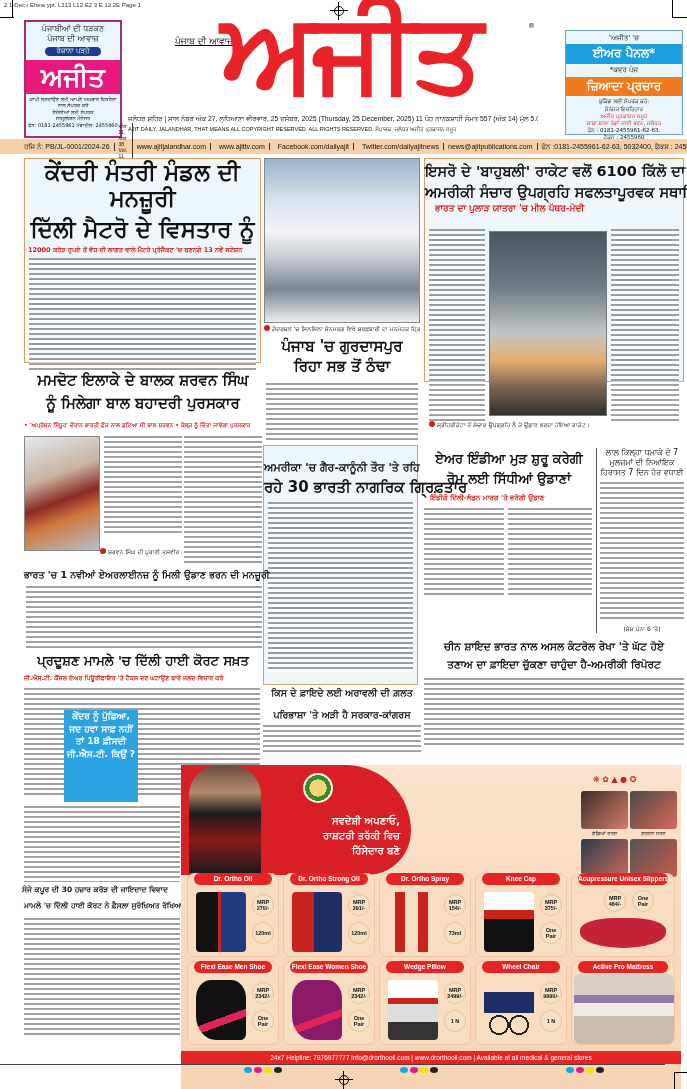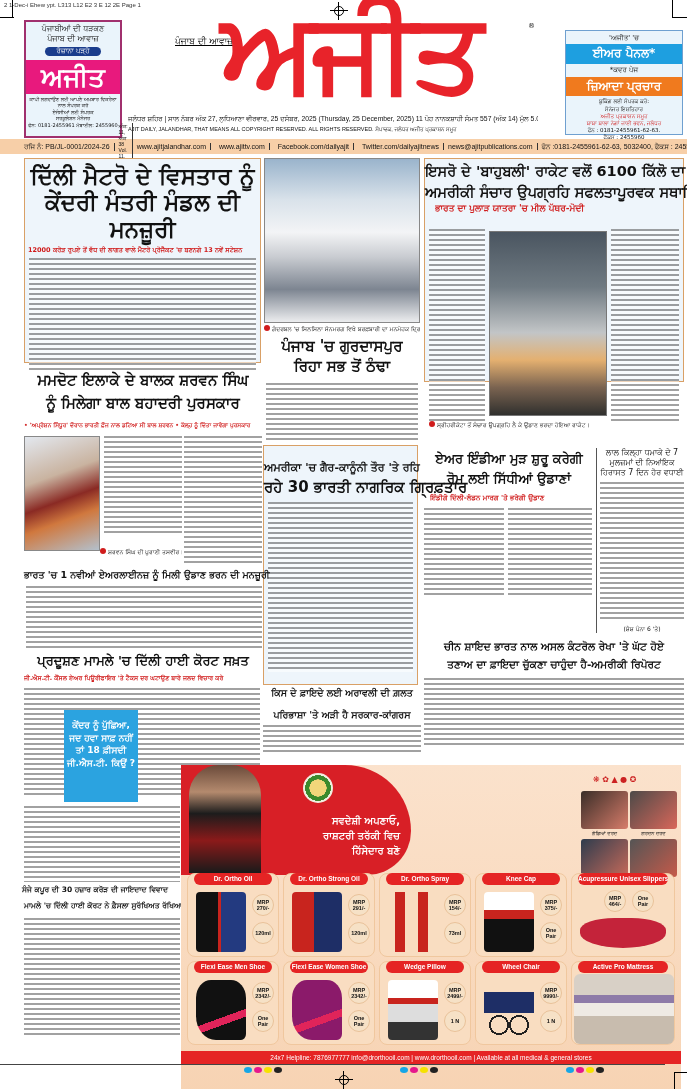--- a/index.html
+++ b/index.html
@@ -24,21 +24,21 @@
 .qr{display:inline-block;width:11px;height:11px;background:repeating-linear-gradient(90deg,#000 0 2px,#fff 2px 3px),#000;margin:0 2px;vertical-align:middle}
 .box{border:1px solid #d9a066;background:#eef5fb}
 .hl{font-weight:bold;color:#111;text-align:center;line-height:1.15}
 .sub{color:#d01c1c;font-weight:bold;font-size:8px;white-space:nowrap;overflow:hidden}
 .txt{background:repeating-linear-gradient(180deg,#555 0 2px,#fff 2px 5px);opacity:.55}
 .photo-snow{background:linear-gradient(180deg,#9ab4cc 0%,#d9e2ea 25%,#f3f4f6 45%,#c9ccd1 60%,#7d8591 80%,#ecedef 100%)}
 .photo-rocket{background:linear-gradient(180deg,#4a5560 0%,#6f7a82 30%,#c2c5c7 55%,#e4b070 70%,#7a6350 85%,#30302e 100%)}
 .photo-boy{background:linear-gradient(160deg,#e3e8ef 0%,#c9b3a0 35%,#8a2a24 55%,#d0783e 70%,#b3c0cc 100%)}
 .caption{font-size:6px;color:#111;white-space:nowrap;overflow:hidden}
 .reddot{display:inline-block;width:6px;height:6px;border-radius:50%;background:#d01c1c;margin-right:2px}
-.promo{background:#2ba3e0;color:#fff;text-align:center;font-size:12.5px;font-weight:bold;line-height:1.4;padding:9px 2px}
+.promo{background:#2ba3e0;color:#fff;text-align:center;font-size:12.5px;font-weight:bold;line-height:1.4;padding:0 2px}
 .ad{left:181px;top:765px;width:500px;height:330px;background:linear-gradient(180deg,#fbe2cc,#f7d3b3);overflow:hidden}
 .ad-red{background:#e52424;color:#fff}
 .prod{position:absolute;width:92px;height:84px;background:#f9ddc1;border-radius:8px;border:1px solid #f0c79e}
 .prod .pt{position:absolute;left:6px;right:6px;top:-1px;height:12px;background:#e52424;color:#fff;font-size:6.5px;font-weight:bold;text-align:center;line-height:12px;border-radius:6px;white-space:nowrap;overflow:hidden;font-family:"Liberation Sans",sans-serif}
 .prod .badge{position:absolute;right:4px;width:22px;height:22px;border-radius:50%;background:#f6e1c6;border:1px solid #e9c29a;font-size:5.5px;text-align:center;line-height:1.1;padding-top:4px;font-weight:bold;font-family:"Liberation Sans",sans-serif}
 .prod .img{position:absolute;left:8px;top:18px;width:50px;height:60px;border-radius:4px}
 .cmyk{height:6px;display:flex;gap:2px}
 .cmyk i{display:block;width:8px;height:6px;border-radius:50%}
 .sep{border-left:1px solid #555}
 </style>
@@ -93,22 +93,22 @@
   <span>www.ajittv.com</span>
     <i class="qr"></i>
   <span>Facebook.com/dailyajit</span>
     <i class="qr"></i>
   <span>Twitter.com/dailyajitnews</span>
   <span>news@ajitpublications.com</span>
   <span style="border:none">ਫੋਨ :0181-2455961-62-63, 5032400, ਫੈਕਸ : 2455960</span>
 </div>
 
 <div class="abs box" style="left:24px;top:158px;width:237px;height:205px">
+  <div class="hl" style="font-size:23px">ਕੇਂਦਰੀ ਮੰਤਰੀ ਮੰਡਲ ਦੀ ਮਨਜ਼ੂਰੀ</div>
   <div class="hl" style="font-size:23px;margin-top:4px">ਦਿੱਲੀ ਮੈਟਰੋ ਦੇ ਵਿਸਤਾਰ ਨੂੰ</div>
-  <div class="hl" style="font-size:23px">ਕੇਂਦਰੀ ਮੰਤਰੀ ਮੰਡਲ ਦੀ ਮਨਜ਼ੂਰੀ</div>
   <div class="sub" style="font-size:6.5px;margin:4px 3px">12000 ਕਰੋੜ ਰੁਪਏ ਤੋਂ ਵੱਧ ਦੀ ਲਾਗਤ ਵਾਲੇ ਮੈਟਰੋ ਪ੍ਰੋਜੈਕਟ 'ਚ ਬਣਨਗੇ 13 ਨਵੇਂ ਸਟੇਸ਼ਨ</div>
   <div class="txt" style="margin:2px 4px;height:112px"></div>
 </div>
 
 <div class="abs photo-snow" style="left:264px;top:158px;width:156px;height:165px;border:1px solid #888"></div>
 <div class="abs caption" style="left:264px;top:325px;width:156px"><span class="reddot"></span><span>ਗੰਦਰਬਲ 'ਚ ਸਿਲਸਿਲਾ ਸੋਨਮਰਗ ਵਿਖੇ ਬਰਫ਼ਬਾਰੀ ਦਾ ਮਨਮੋਹਕ ਦ੍ਰਿਸ਼।</span></div>
 <div class="abs hl" style="left:264px;top:338px;width:156px;font-size:15px">ਪੰਜਾਬ 'ਚ ਗੁਰਦਾਸਪੁਰ</div>
 <div class="abs hl" style="left:264px;top:358px;width:156px;font-size:15px">ਰਿਹਾ ਸਭ ਤੋਂ ਠੰਢਾ</div>
 <div class="abs txt" style="left:266px;top:383px;width:152px;height:60px"></div>
 

